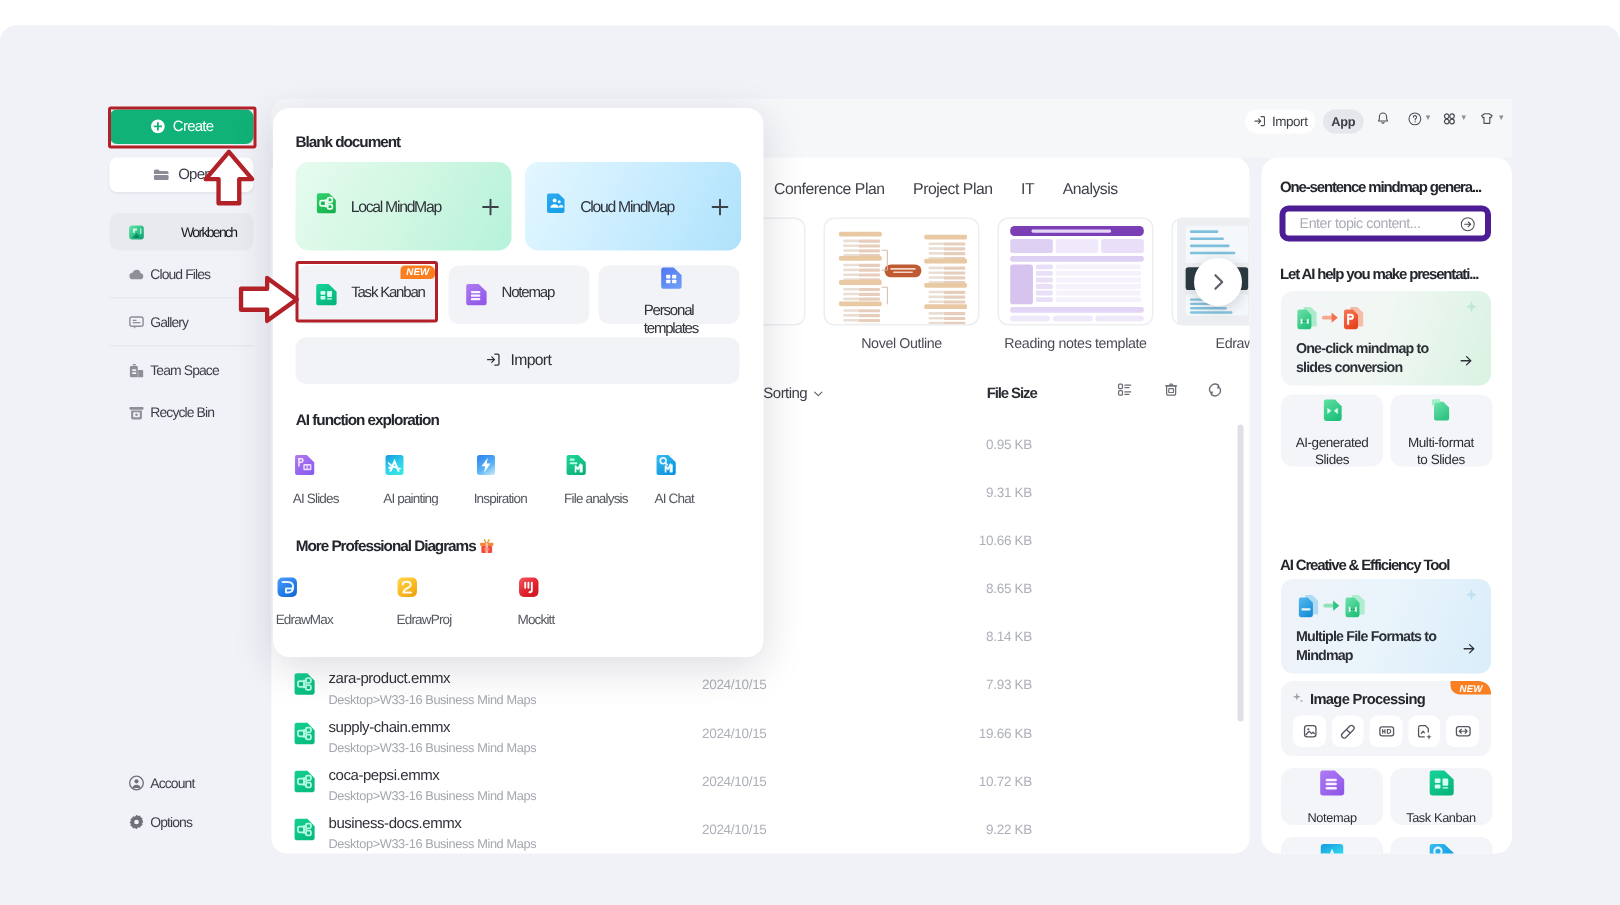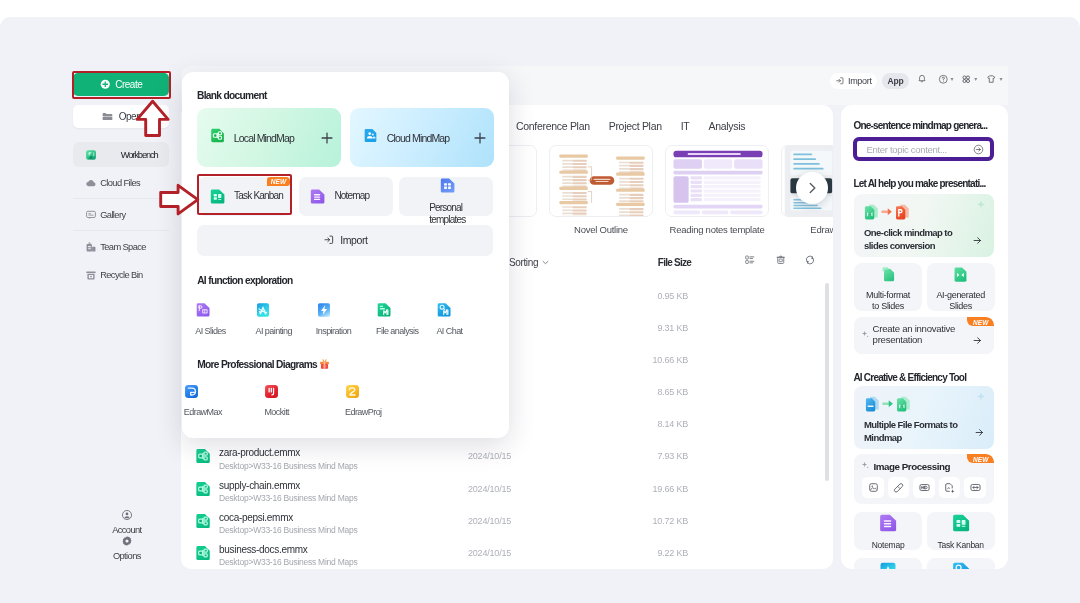--- a/index.html
+++ b/index.html
@@ -22,21 +22,21 @@
       letter-spacing:-.5px;box-shadow:0 1px 2px rgba(20,25,50,.05);}
   .nav{position:absolute;left:73px;top:125px;width:96px;}
   .nav-item{height:25px;display:flex;align-items:center;gap:3.5px;padding-left:11.7px;
       border-radius:6px;font-size:9.3px;color:#3c3f47;letter-spacing:-.6px;}
   .nav-item .ic{width:12px;height:12px;display:flex;align-items:center;justify-content:center;}
   .nav-item .ic svg{width:12px;height:12px;display:block;}
   .nav-item.active{background:#e9eaee;font-weight:400;color:#16191f;letter-spacing:-1.1px;gap:24px;}
   .nav-gap{height:3px;}
   .nav-sep{height:1px;background:#e7e8ec;margin:3px 0;}
   .nav-bottom{position:absolute;left:73px;top:492px;width:96px;}
-  .nav-bottom .nav-item{height:26px;flex-direction:column;}
+  .nav-bottom .nav-item{height:26px;}
   .nav-bottom .nav-item:nth-child(2){margin-top:0px;}
 
   
   .topbar{position:absolute;left:827px;top:51px;height:30px;}
   .tb-import{position:absolute;left:2.8px;top:5px;width:47.5px;height:16px;border-radius:8px;
       background:#fff;display:flex;align-items:center;justify-content:center;gap:3px;
       font-size:9px;color:#3c3f47;letter-spacing:-.3px;}
   .tb-app{position:absolute;left:55px;top:4.5px;width:27px;height:16px;border-radius:8px;
       background:#e6e7ec;display:flex;align-items:center;justify-content:center;font-size:8.5px;
       color:#3c3f47;font-weight:700;letter-spacing:-.2px;}
@@ -344,59 +344,48 @@
         <svg width="14" height="14" viewBox="0 0 24 24" style="position:absolute;right:6px;top:4px;">
           <path d="M12 4l1.5 5.2L18.6 11l-5.1 1.8L12 18l-1.5-5.2L5.4 11l5.1-1.8z" fill="#bfe8d2"></path>
         </svg>
       </div>
 
       <div style="position:absolute;left:12.6px;top:158px;display:flex;gap:4.5px;">
         <div class="rp-card rp-duo">
           <span>
             <svg width="19" height="19" viewBox="0 0 32 32">
               <defs>
+                <linearGradient id="gds" x1="0" y1="0" x2=".6" y2="1">
+                  <stop offset="0" stop-color="#5fe0a0"></stop>
+                  <stop offset="1" stop-color="#1fc07d"></stop>
+                </linearGradient>
+              </defs>
+              <path d="M6 6.4A2.4 2.4 0 0 1 8.4 4h10.2L26 11.4v14.2A2.4 2.4 0 0 1 23.6 28H8.4A2.4 2.4 0 0 1 6 25.6z" fill="url(#gds)"></path>
+              <path d="M10 13.2v7l4.2-3.5zM21.6 13.2v7l-4.2-3.5z" fill="#eafff2"></path>
+            </svg>
+          </span>
+          <span class="duo-lbl">AI-generated<br>Slides</span>
+        </div>
+        <div class="rp-card rp-duo">
+          <span>
+            <svg width="19" height="19" viewBox="0 0 32 32">
+              <defs>
                 <linearGradient id="gmf" x1="0" y1="0" x2=".6" y2="1">
                   <stop offset="0" stop-color="#6fe3a9"></stop>
                   <stop offset="1" stop-color="#2ec483"></stop>
                 </linearGradient>
               </defs>
               <path d="M8.4 8.6A2.2 2.2 0 0 1 10.6 6.4h8.2L25.4 13v12.2a2.2 2.2 0 0 1-2.2 2.2H10.6a2.2 2.2 0 0 1-2.2-2.2z" fill="url(#gmf)"></path>
               <path d="M6 5.6A2 2 0 0 1 8 3.6h7.2v4H11a1.4 1.4 0 0 0-1.4 1.4v1.4H6z" fill="#9eeec6"></path>
             </svg>
           </span>
           <span class="duo-lbl">Multi-format<br>to Slides</span>
         </div>
-        <div class="rp-card rp-duo">
-          <span>
-            <svg width="19" height="19" viewBox="0 0 32 32">
-              <defs>
-                <linearGradient id="gds" x1="0" y1="0" x2=".6" y2="1">
-                  <stop offset="0" stop-color="#5fe0a0"></stop>
-                  <stop offset="1" stop-color="#1fc07d"></stop>
-                </linearGradient>
-              </defs>
-              <path d="M6 6.4A2.4 2.4 0 0 1 8.4 4h10.2L26 11.4v14.2A2.4 2.4 0 0 1 23.6 28H8.4A2.4 2.4 0 0 1 6 25.6z" fill="url(#gds)"></path>
-              <path d="M10 13.2v7l4.2-3.5zM21.6 13.2v7l-4.2-3.5z" fill="#eafff2"></path>
-            </svg>
-          </span>
-          <span class="duo-lbl">AI-generated<br>Slides</span>
-        </div>
-      </div>
-
-      <div class="rp-card" style="position:absolute;left:12.6px;top:212px;width:140.5px;height:37px;">
-        <span class="badge-new" style="right:0;top:0;border-radius:0 8px 0 6px;padding:1px 6px;">NEW</span>
-        <svg width="10" height="10" viewBox="0 0 24 24" style="position:absolute;left:6px;top:12px;">
-          <path d="M11 4l1.4 5 4.9 1.6-4.9 1.7L11 17.2 9.6 12.3 4.7 10.6 9.6 9z" fill="#9aa0aa"></path>
-          <circle cx="18.4" cy="17.4" r="1.5" fill="#9aa0aa"></circle>
-        </svg>
-        <span class="rp-card-label reg" style="position:absolute;left:18.6px;top:7.4px;width:102px;">Create an innovative presentation</span>
-        <svg width="11" height="11" viewBox="0 0 24 24" style="position:absolute;right:11px;top:18px;">
-          <path d="M4.6 12h14M12.4 6l6.2 6-6.2 6" fill="none" stroke="#2e3138" stroke-width="1.9" stroke-linecap="round" stroke-linejoin="round"></path>
-        </svg>
-      </div>
+      </div>
+
 
       <div class="rp-title" style="position:absolute;left:12px;top:266.5px;width:152px;">AI Creative &amp; Efficiency Tool</div>
 
       <div class="rp-card" style="position:absolute;left:12.6px;top:281px;width:140.5px;height:63px;background:linear-gradient(112deg,#f0f3f9 0%,#e9f4fb 48%,#d9edfa 100%);">
         <span style="position:absolute;left:10px;top:9px;">
           <svg width="53" height="17.4" viewBox="0 0 72 23.6">
             <defs>
               <linearGradient id="gf1" x1="0" y1="0" x2=".6" y2="1">
                 <stop offset="0" stop-color="#54b9f2"></stop>
                 <stop offset="1" stop-color="#1c8ed6"></stop>
@@ -1090,40 +1079,40 @@
                   <stop offset="0" stop-color="#4f9bfa"></stop>
                   <stop offset=".6" stop-color="#1f7ce8"></stop>
                   <stop offset="1" stop-color="#1667d2"></stop>
                 </linearGradient>
               </defs>
               <rect x="2.2" y="2.2" width="27.6" height="27.6" rx="7" fill="url(#gEMX)"></rect>
               <path d="M9.4 8.6h7.4c4.6 0 7.6 3 7.6 7.4s-3 7.4-7.6 7.4h-2.6v-5.6h8.4" fill="none" stroke="#eaf4ff" stroke-width="2.8" stroke-linejoin="round" stroke-linecap="round"></path>
             </svg></span><div class="lbl">EdrawMax</div></div>
         <div class="icon-cell" style="width: 80.6px;"><span><svg width="15" height="15" viewBox="0 0 32 32">
               <defs>
+                <linearGradient id="gEPJ" x1=".1" y1="0" x2=".85" y2="1">
+                  <stop offset="0" stop-color="#ffd44e"></stop>
+                  <stop offset=".6" stop-color="#f8b71e"></stop>
+                  <stop offset="1" stop-color="#eaa413"></stop>
+                </linearGradient>
+              </defs>
+              <rect x="2.2" y="2.2" width="27.6" height="27.6" rx="7" fill="url(#gEPJ)"></rect>
+              <path d="M9.6 12.2c0-2.2 2.4-3.9 5.6-3.9 3.4 0 5.8 1.9 5.8 4.4 0 4.4-10.6 5.2-10.6 10.8h11" fill="none" stroke="#fffaf0" stroke-width="2.8" stroke-linecap="round" stroke-linejoin="round"></path>
+            </svg></span><div class="lbl">EdrawProj</div></div>
+        <div class="icon-cell" style="width: 80.6px;"><span><svg width="15" height="15" viewBox="0 0 32 32">
+              <defs>
                 <linearGradient id="gMK" x1=".1" y1="0" x2=".85" y2="1">
                   <stop offset="0" stop-color="#f25159"></stop>
                   <stop offset=".6" stop-color="#e0202d"></stop>
                   <stop offset="1" stop-color="#cf1823"></stop>
                 </linearGradient>
               </defs>
               <rect x="2.2" y="2.2" width="27.6" height="27.6" rx="7" fill="url(#gMK)"></rect>
               <path d="M11 9.6v7.2M15.6 9.6v7.2M20.4 9.6v10.6c0 2-1.3 3-3.4 3" fill="none" stroke="#fff" stroke-width="2.7" stroke-linecap="round"></path>
             </svg></span><div class="lbl">Mockitt</div></div>
-        <div class="icon-cell" style="width: 80.6px;"><span><svg width="15" height="15" viewBox="0 0 32 32">
-              <defs>
-                <linearGradient id="gEPJ" x1=".1" y1="0" x2=".85" y2="1">
-                  <stop offset="0" stop-color="#ffd44e"></stop>
-                  <stop offset=".6" stop-color="#f8b71e"></stop>
-                  <stop offset="1" stop-color="#eaa413"></stop>
-                </linearGradient>
-              </defs>
-              <rect x="2.2" y="2.2" width="27.6" height="27.6" rx="7" fill="url(#gEPJ)"></rect>
-              <path d="M9.6 12.2c0-2.2 2.4-3.9 5.6-3.9 3.4 0 5.8 1.9 5.8 4.4 0 4.4-10.6 5.2-10.6 10.8h11" fill="none" stroke="#fffaf0" stroke-width="2.8" stroke-linecap="round" stroke-linejoin="round"></path>
-            </svg></span><div class="lbl">EdrawProj</div></div>
       </div>
   </div>
 
   <div class="anno">
     <div class="box-anno" style="left:72px;top:54.4px;width:98.5px;height:27.8px;"></div>
     <div class="box-anno" style="left:196.7px;top:157px;width:95.3px;height:41.3px;"></div>
     <svg style="position:absolute;left:134px;top:82px;" width="38" height="40" viewBox="0 0 38 40">
       <path d="M18.6 2.2 34.1 20.4h-8.6v16.1H11.7V20.4H3.1z" fill="#fff" stroke="#b22028" stroke-width="2.9" stroke-linejoin="round"></path>
     </svg>
     <svg style="position:absolute;left:158px;top:164px;" width="42" height="36" viewBox="0 0 42 36">

